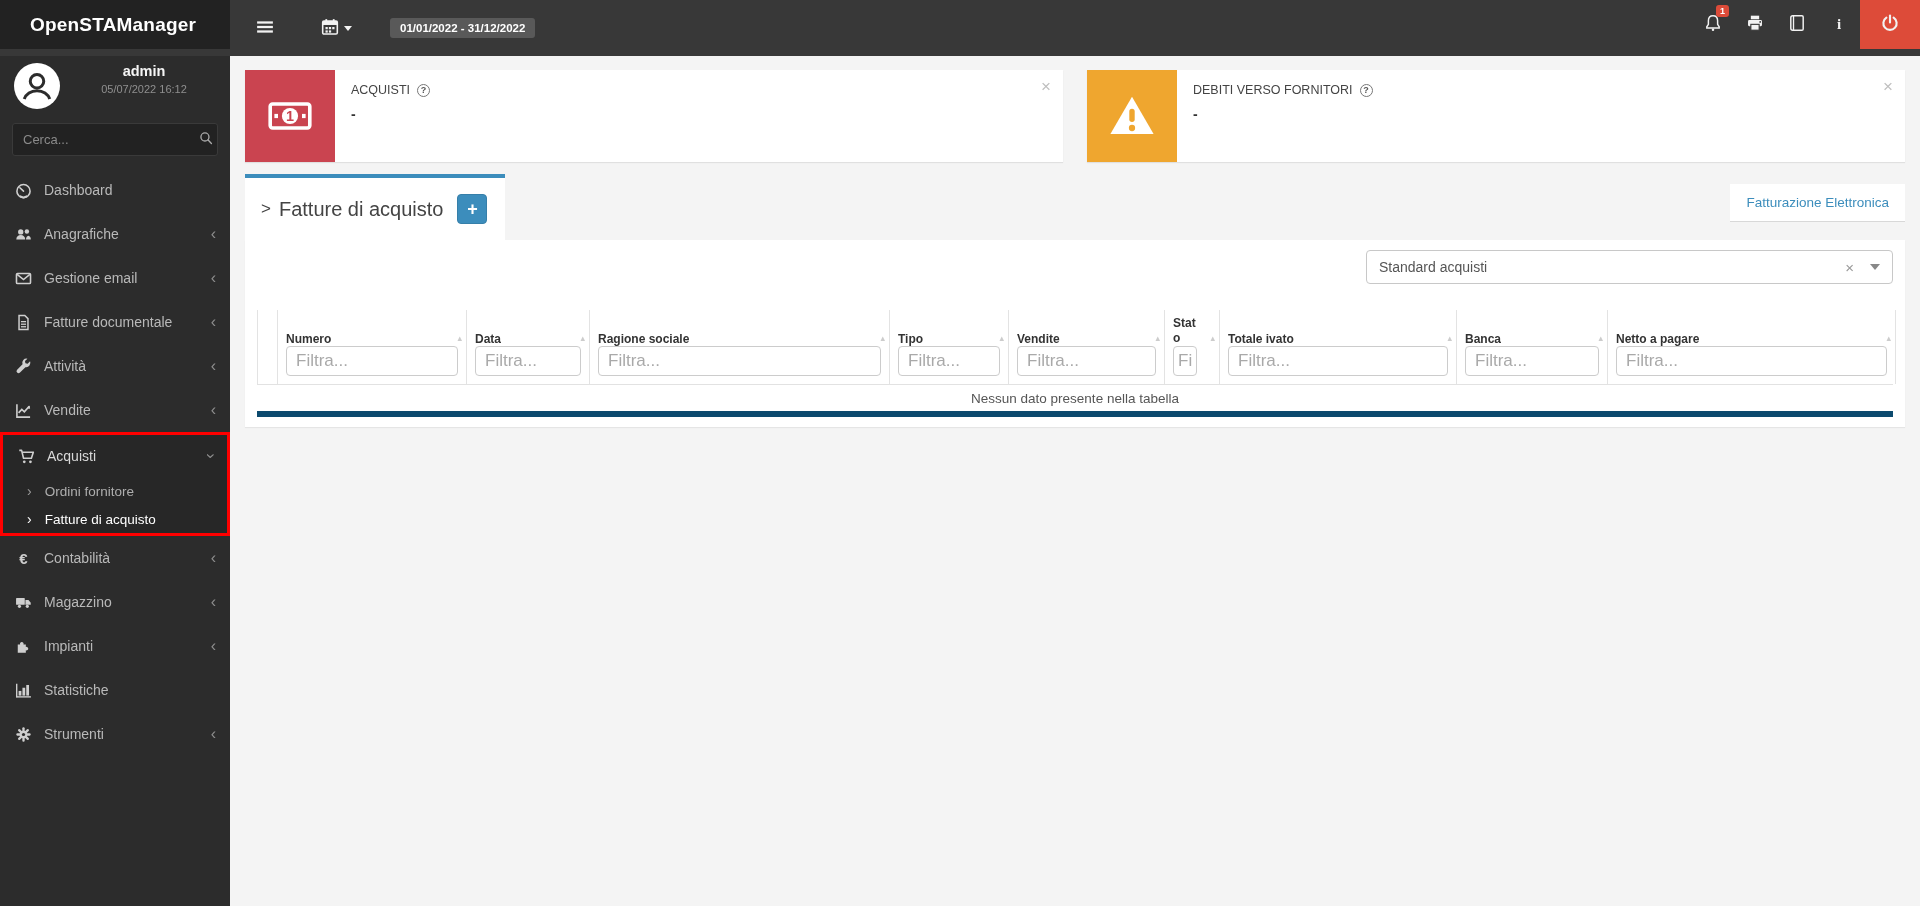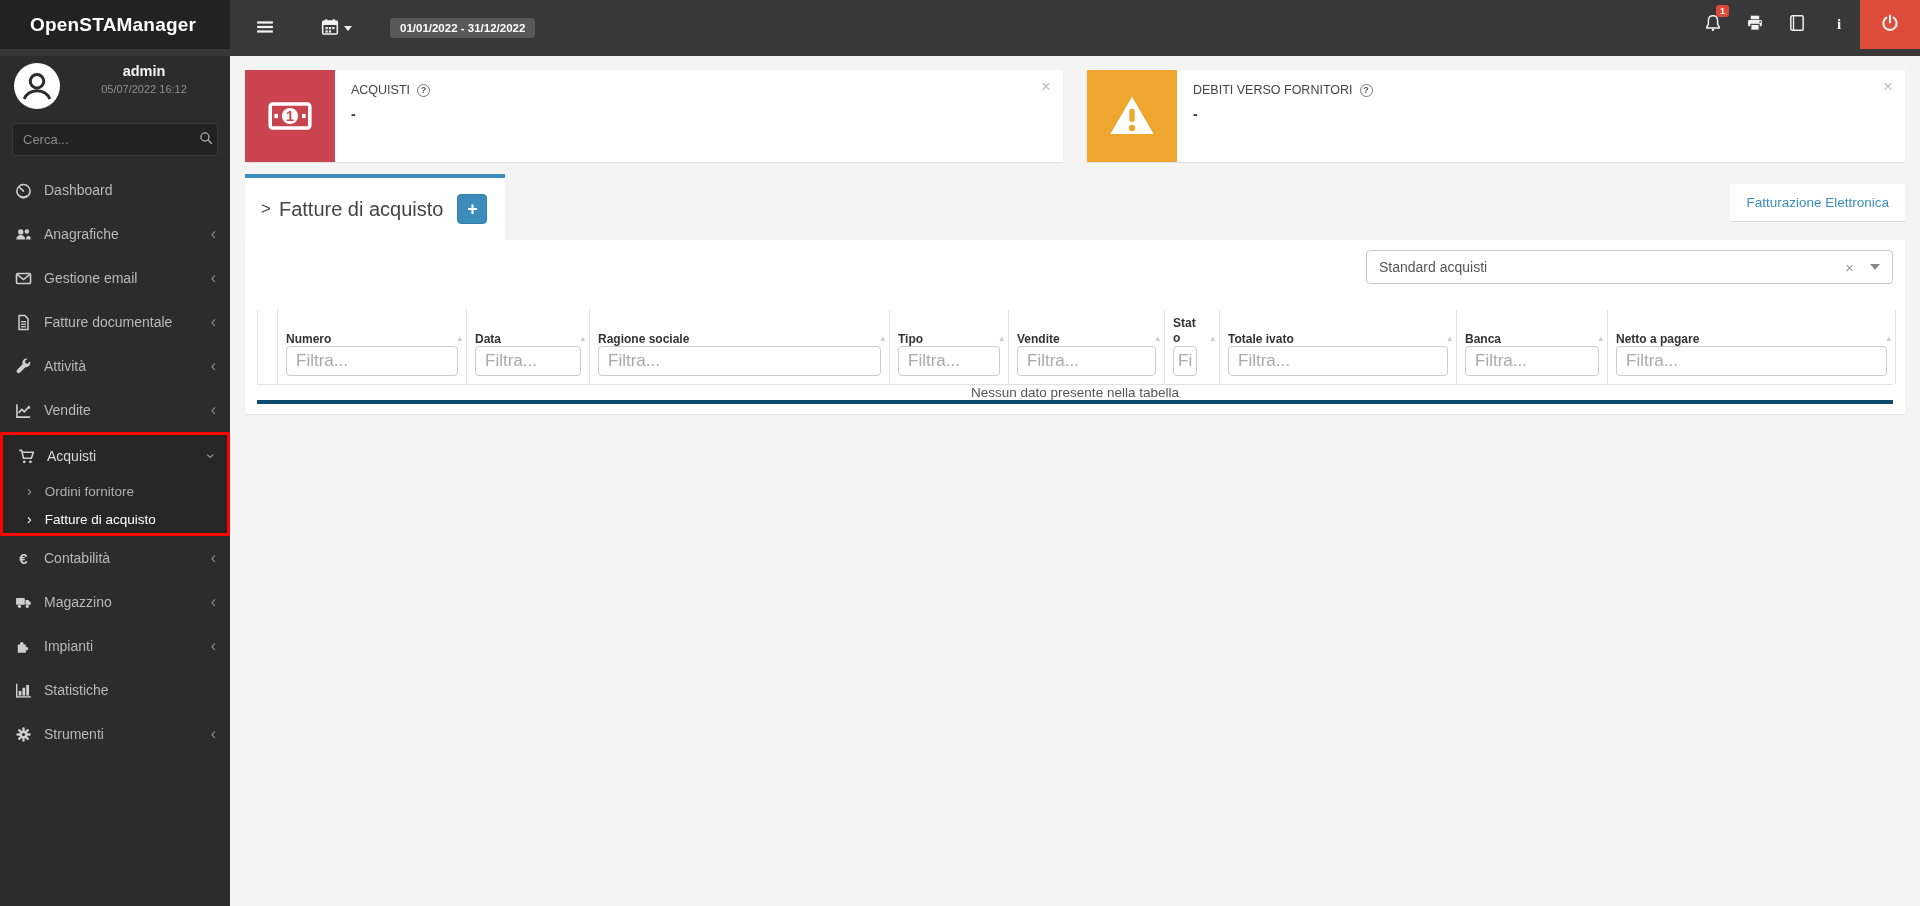--- a/index.html
+++ b/index.html
@@ -103,21 +103,21 @@
   .th { border-left:1px solid #e3e3e3; padding:6px 8px 8px 8px; display:flex; flex-direction:column;
     justify-content:flex-end; position:relative; }
   .th:last-child { border-right:1px solid #e3e3e3; }
   .th-label { font-size:12px; font-weight:bold; color:#333; padding-right:10px; }
   .th.wrap .th-label { word-break:break-all; line-height:1.25; }
   .sort { position:absolute; right:4px; top:50%; margin-top:-14px; color:#ccc; font-size:9px; cursor:pointer; }
   .th input { height:30px; border:1px solid #ccc; border-radius:4px; padding:0 9px; font-size:17px;
     font-family:inherit; color:#555; width:100%; outline:none; }
   .th input::placeholder { color:#a9a9a9; }
   .th.narrow input { width:24px; padding:0 4px; }
-  .empty-row { border-top:1px solid #e2e2e2; border-bottom:4px solid #0c4a6e; height:20px;
+  .empty-row { border-top:1px solid #e2e2e2; border-bottom:6px solid #0c4a6e; height:33px;
     display:flex; align-items:center; justify-content:center; font-size:13.5px; color:#555; }
 </style>
 </head>
 <body>
 
 <header class="topbar">
   <div class="logo">
     <span>OpenSTAManager</span>
   </div>
   <div class="topbar-left">

